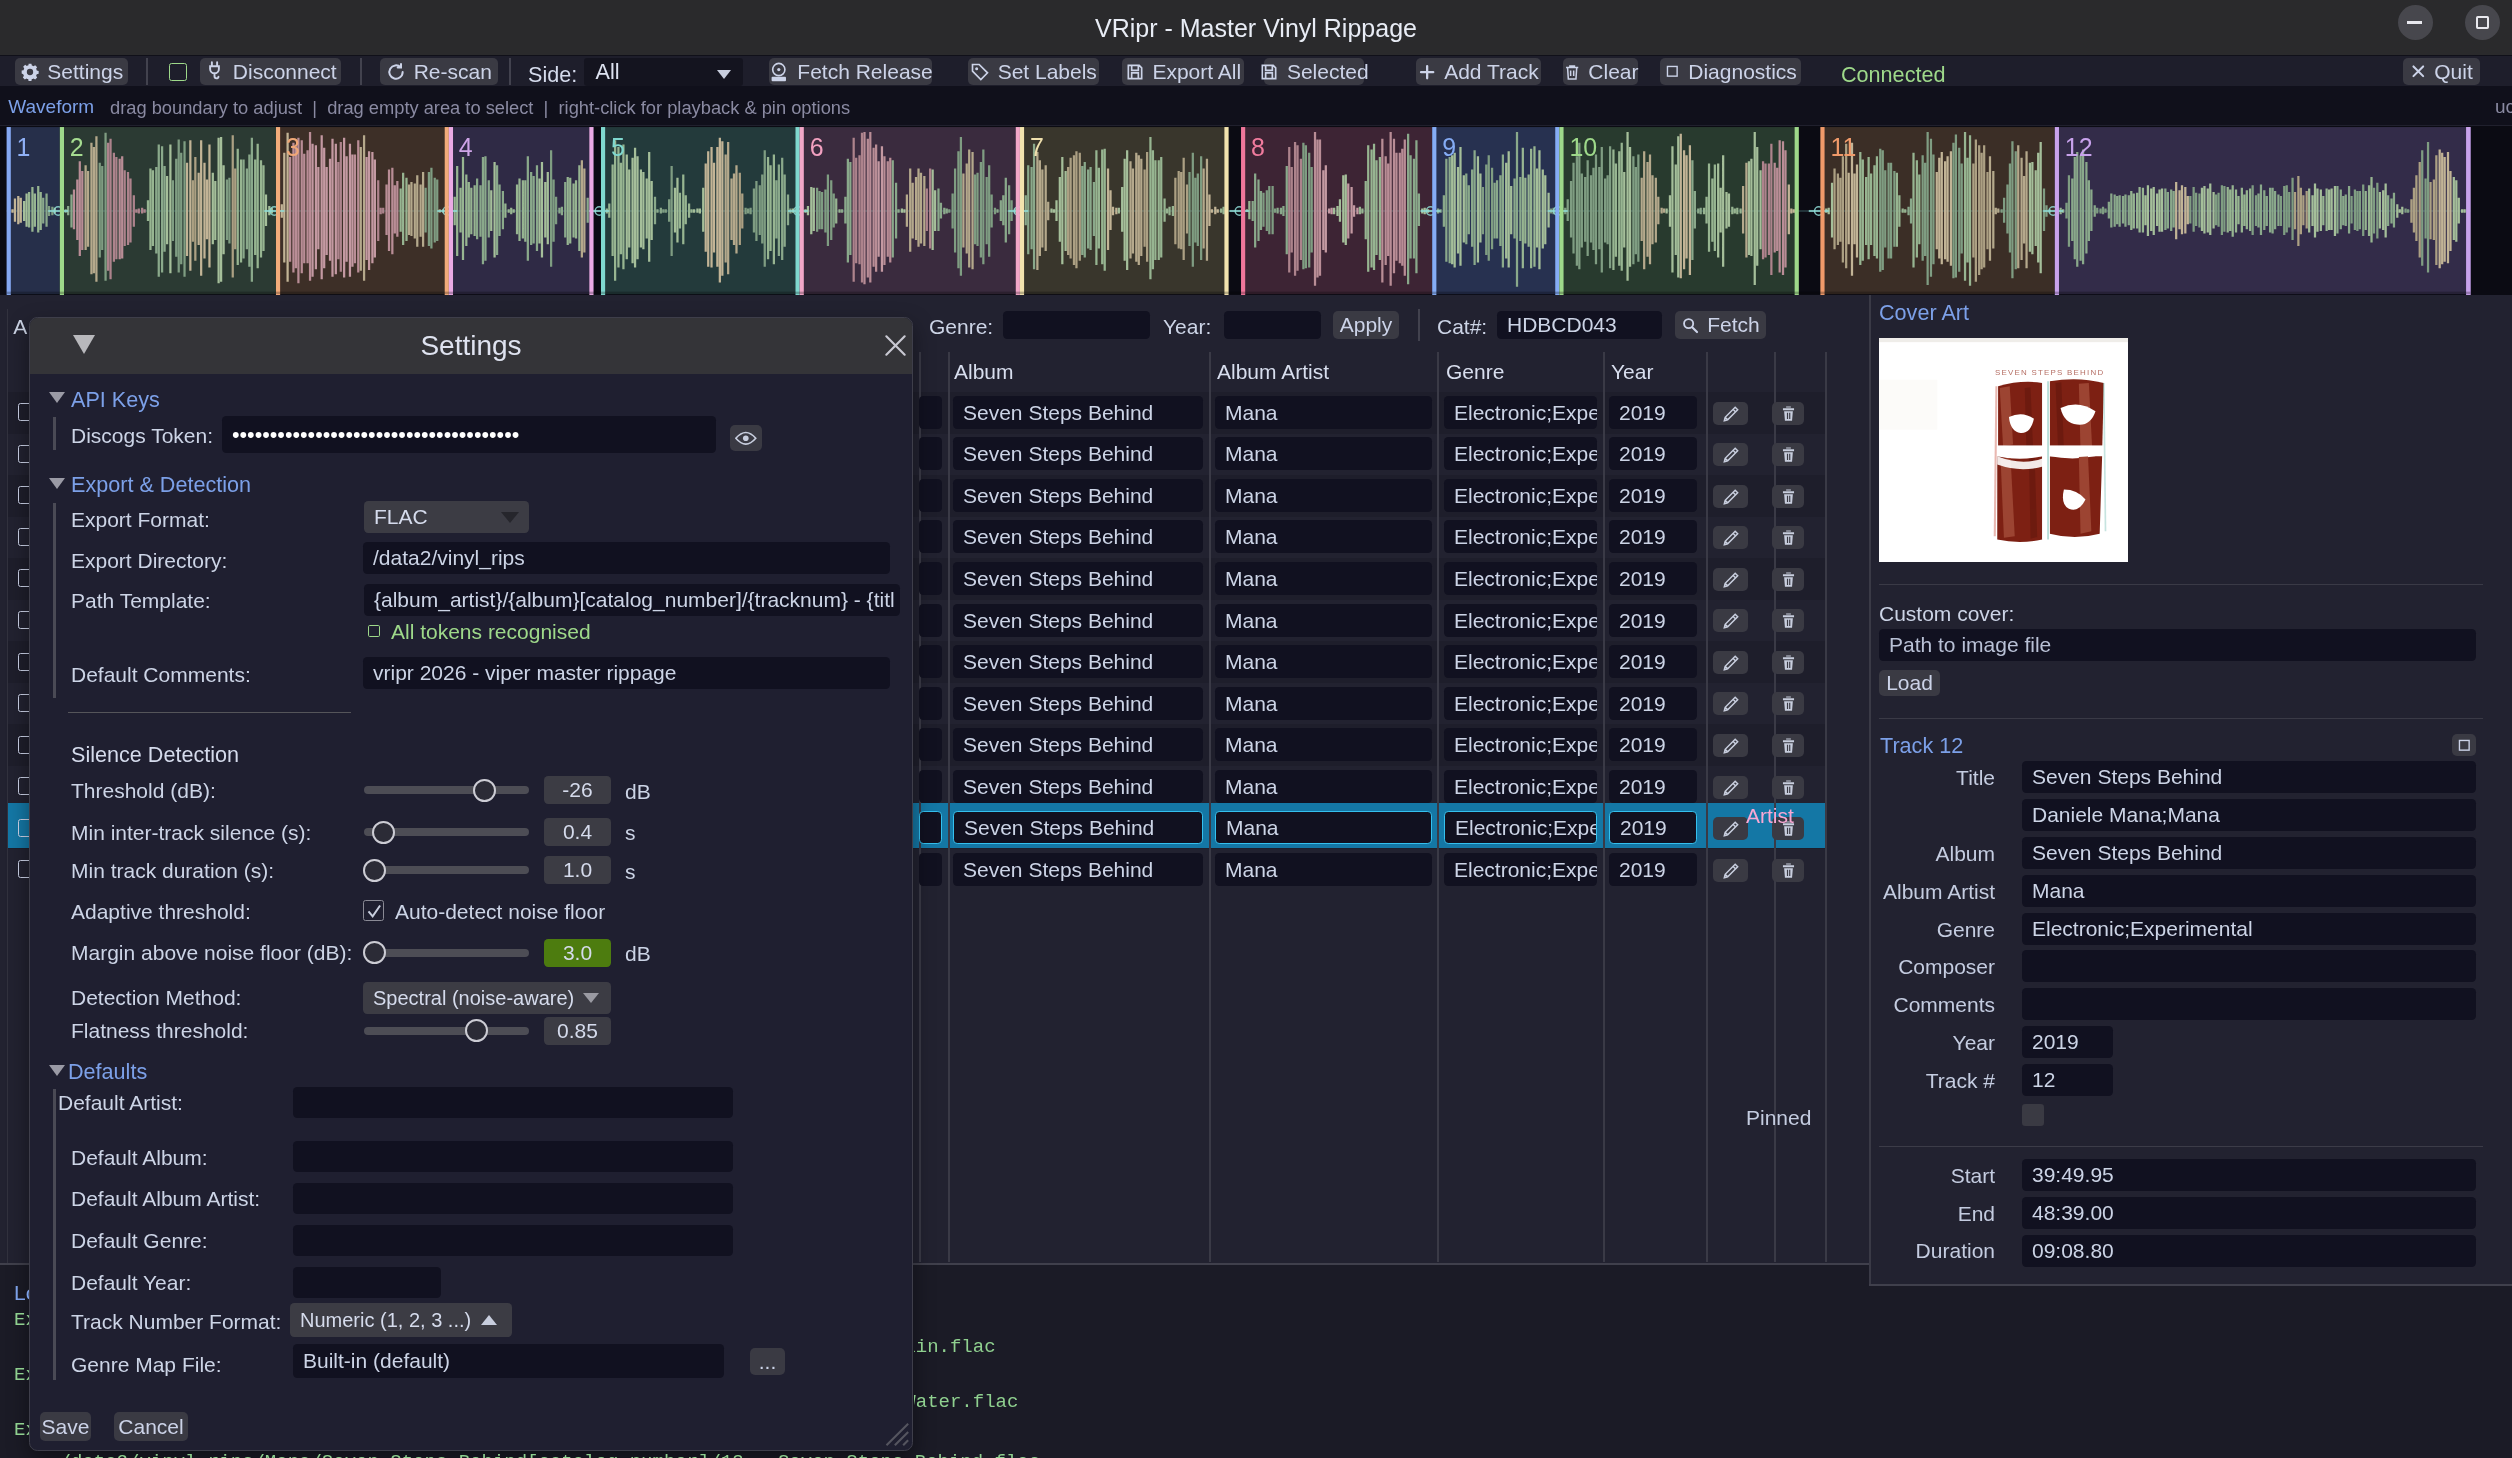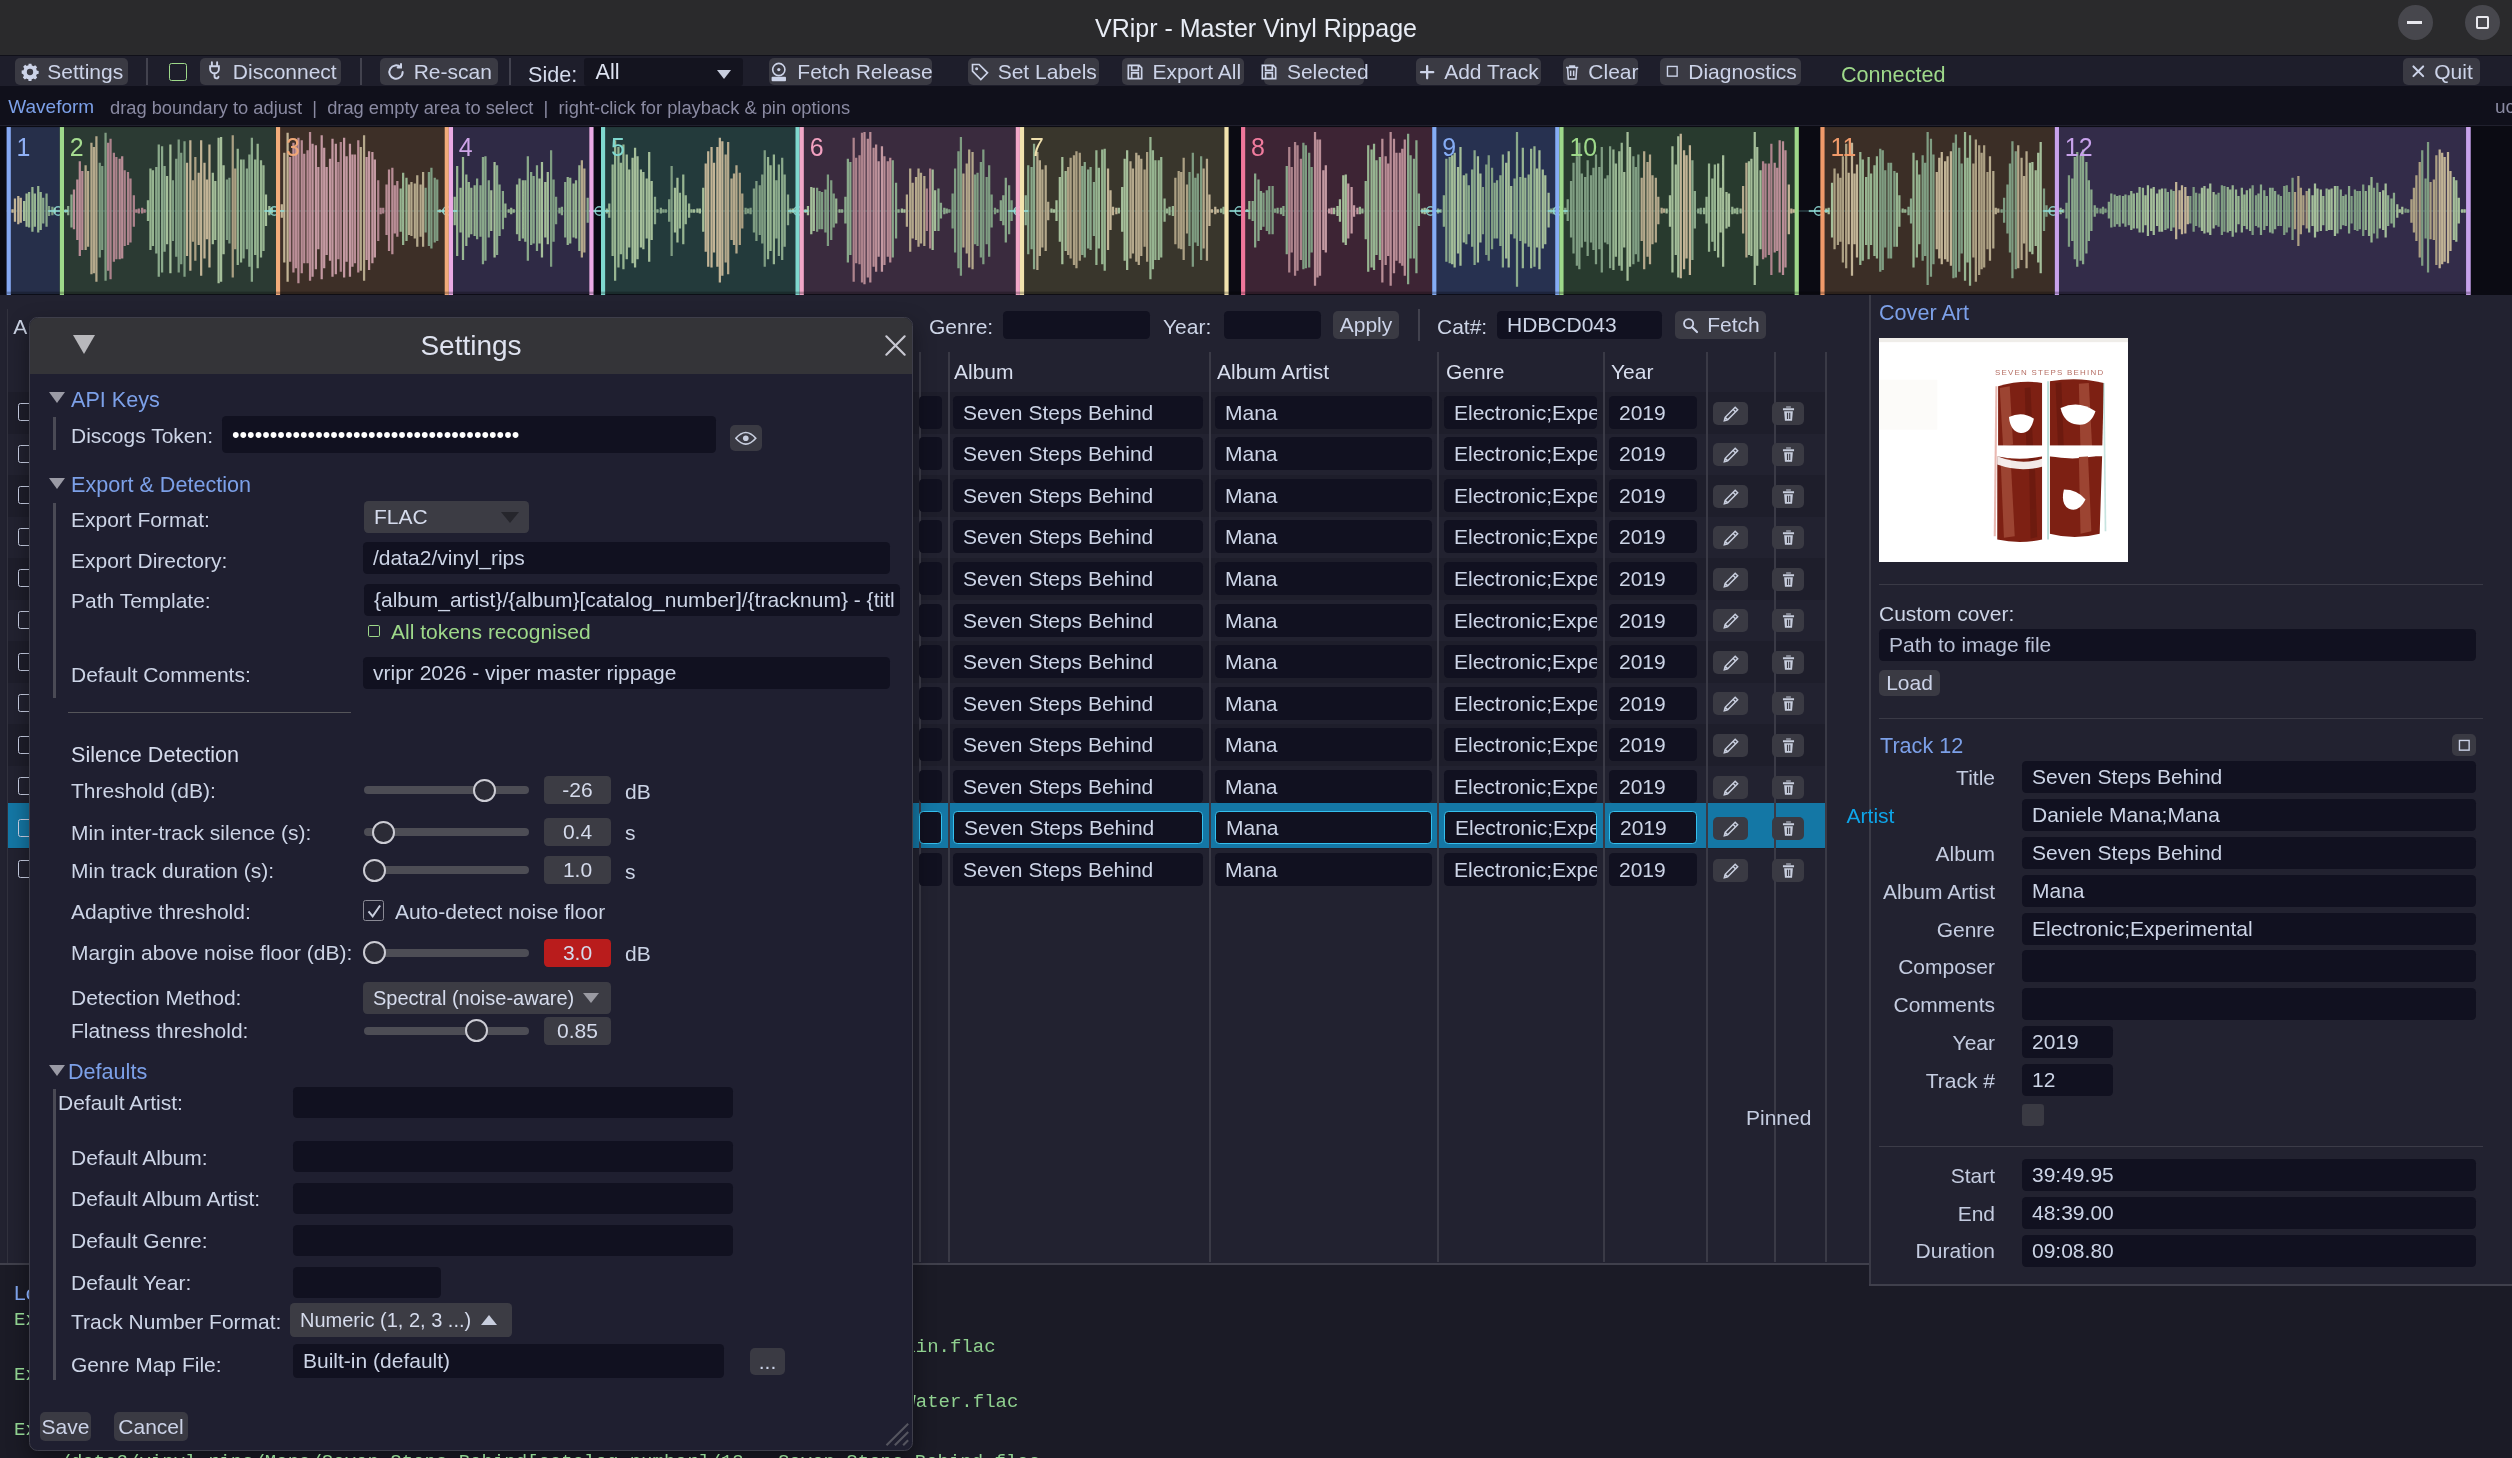--- a/index.html
+++ b/index.html
@@ -474,21 +474,21 @@
 <div class="btn" style="left:1879px;top:670px;width:61px;height:26px">Load</div>
 <div class="hline" style="left:1879px;top:718px;width:604px;height:0.8px"></div>
 <div class="lbl blue" style="left:1880px;top:733px;font-size:21.6px">Track 12</div>
 <div class="btn" style="left:2452px;top:734px;width:24px;height:22.4px">
     <svg class="ico" width="16.6" height="16.6" viewBox="0 0 24 24">
       <rect x="5" y="5" width="14" height="14" fill="none" stroke="#ccd3e8" stroke-width="2"></rect>
     </svg>
   </div>
 <div class="lbl" style="left:1746px;top:766px;width:249px;text-align:right;color:#c4cce0">Title</div>
 <div class="inp" style="left:2022px;top:761px;width:454px;height:32px">Seven Steps Behind</div>
-<div class="lbl" style="left:1746px;top:804px;width:249px;text-align:center;color:#0ea5e9">Artist</div>
+<div class="lbl" style="left:1746px;top:804px;width:249px;text-align:left;color:#f9a8d4">Artist</div>
 <div class="inp" style="left:2022px;top:799px;width:454px;height:32px">Daniele Mana;Mana</div>
 <div class="lbl" style="left:1746px;top:842px;width:249px;text-align:right;color:#c4cce0">Album</div>
 <div class="inp" style="left:2022px;top:837px;width:454px;height:32px">Seven Steps Behind</div>
 <div class="lbl" style="left:1746px;top:880px;width:249px;text-align:right;color:#c4cce0">Album Artist</div>
 <div class="inp" style="left:2022px;top:875px;width:454px;height:32px">Mana</div>
 <div class="lbl" style="left:1746px;top:918px;width:249px;text-align:right;color:#c4cce0">Genre</div>
 <div class="inp" style="left:2022px;top:913px;width:454px;height:32px">Electronic;Experimental</div>
 <div class="lbl" style="left:1746px;top:955px;width:249px;text-align:right;color:#c4cce0">Composer</div>
 <div class="inp" style="left:2022px;top:950px;width:454px;height:32px"></div>
 <div class="lbl" style="left:1746px;top:993px;width:249px;text-align:right;color:#c4cce0">Comments</div>
@@ -556,21 +556,21 @@
 <div class="lbl" style="left:625px;top:860px">s</div>
 <div class="lbl" style="left:71px;top:900px">Adaptive threshold:</div>
 <div class="abs" style="left:363px;top:900px;width:21px;height:21px;border:1.7px solid #8a8a95;border-radius:2.5px"></div>
 <svg class="abs" style="left:366px;top:903px" width="16.6" height="16.6" viewBox="0 0 20 20">
     <path d="M3 10l5 6L17 3" fill="none" stroke="#c8cede" stroke-width="2.4"></path>
   </svg>
 <div class="lbl" style="left:395px;top:900px">Auto-detect noise floor</div>
 <div class="lbl" style="left:71px;top:941px">Margin above noise floor (dB):</div>
 <div class="abs" style="left:364px;top:949px;width:165px;height:8.3px;background:#4d4d55;border-radius:4.2px"></div>
 <div class="abs" style="left:363px;top:941px;width:23px;height:23px;border-radius:50%;background:#2b2b36;border:2.5px solid #ccccd4"></div>
-<div class="abs" style="left:544px;top:939px;width:67px;height:28px;background:#b91c1c;border-radius:4.2px;color:#d5dbec;font-size:21px;display:flex;align-items:center;justify-content:center">3.0</div>
+<div class="abs" style="left:544px;top:939px;width:67px;height:28px;background:#4d7c0f;border-radius:4.2px;color:#d5dbec;font-size:21px;display:flex;align-items:center;justify-content:center">3.0</div>
 <div class="lbl" style="left:625px;top:942px">dB</div>
 <div class="lbl" style="left:71px;top:986px">Detection Method:</div>
 <div class="ddn" style="left:363px;top:982px;width:248px;height:32px;font-size:20px">Spectral (noise-aware)<span style="margin-left:8.3px;width:0;height:0;border-left:8.3px solid transparent;border-right:8.3px solid transparent;border-top:10.8px solid #9a9aa2"></span></div>
 <div class="lbl" style="left:71px;top:1019px">Flatness threshold:</div>
 <div class="abs" style="left:364px;top:1027px;width:165px;height:8.3px;background:#4d4d55;border-radius:4.2px"></div>
 <div class="abs" style="left:465px;top:1019px;width:23px;height:23px;border-radius:50%;background:#2b2b36;border:2.5px solid #ccccd4"></div>
 <div class="abs" style="left:544px;top:1017px;width:67px;height:28px;background:#3c3c44;border-radius:4.2px;color:#d5dbec;font-size:21px;display:flex;align-items:center;justify-content:center">0.85</div>
 <div class="abs" style="left:49px;top:1065px;width:0;height:0;border-left:8.3px solid transparent;border-right:8.3px solid transparent;border-top:11.6px solid #9a9aa5"></div>
 <div class="lbl blue" style="left:68px;top:1059px;font-size:21.6px">Defaults</div>
 <div class="abs" style="left:53px;top:1089px;width:2.5px;height:291px;background:#4a4a55"></div>

